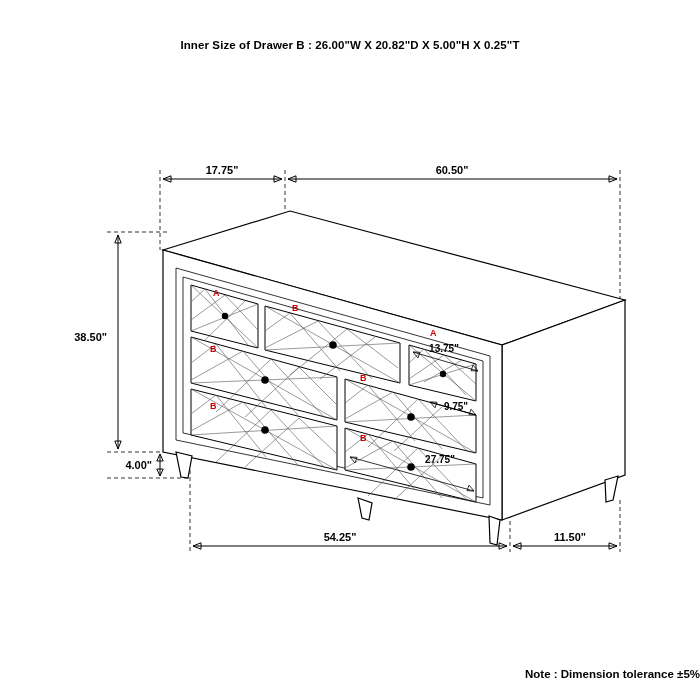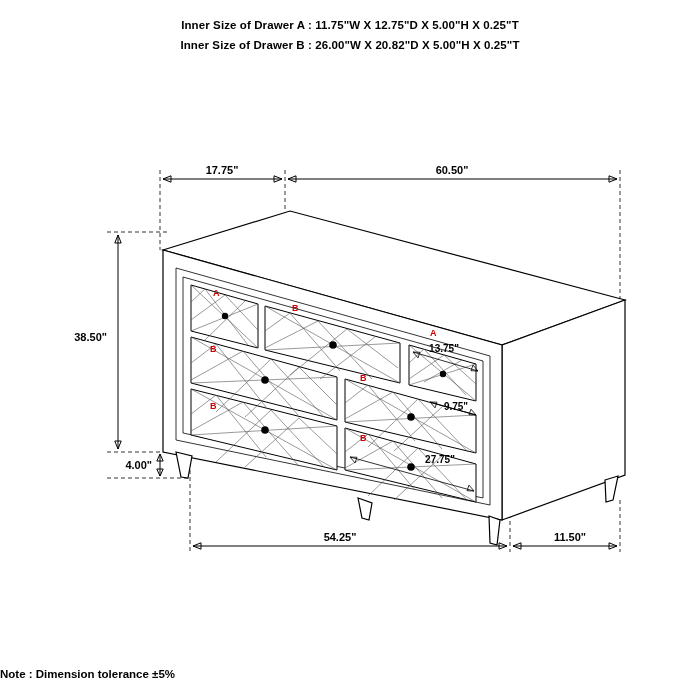--- a/index.html
+++ b/index.html
@@ -29,21 +29,21 @@
     font-weight: bold;
     letter-spacing: 0.1px;
   }
   .hdr1 { top: 19px; }
   .hdr2 { top: 39px; }
   .note {
     position: absolute;
     left: 0;
     width: 700px;
     top: 668px;
-    text-align: left;
+    text-align: right;
     font-size: 11.5px;
     font-weight: bold;
   }
   svg.diagram {
     position: absolute;
     left: 0;
     top: 0;
   }
   .dimtxt {
     font-family: "Liberation Sans", sans-serif;
@@ -69,21 +69,20 @@
   .lat { stroke: #555555; stroke-width: 0.6; fill: none; }
   .panel { fill: #ffffff; stroke: #000000; stroke-width: 1; }
   .case { fill: #ffffff; stroke: #000000; stroke-width: 1.2; }
   .knob { fill: #000000; }
 </style>
 </head>
 <body>
 
 <div class="page">
 
-  <div class="hdr hdr1">Inner Size of Drawer A : 11.75"W X 12.75"D X 5.00"H X 0.25"T</div>
   <div class="hdr hdr2">Inner Size of Drawer B : 26.00"W X 20.82"D X 5.00"H X 0.25"T</div>
 
   <svg class="diagram" width="700" height="700" viewBox="0 0 700 700">
 
     <g>
       <path class="ext" d="M160,170 L160,250"></path>
       <path class="ext" d="M285,170 L285,270"></path>
       <path class="ext" d="M620,170 L620,300"></path>
       <path class="ext" d="M107,232 L170,232"></path>
       <path class="ext" d="M107,452 L190,452"></path>

